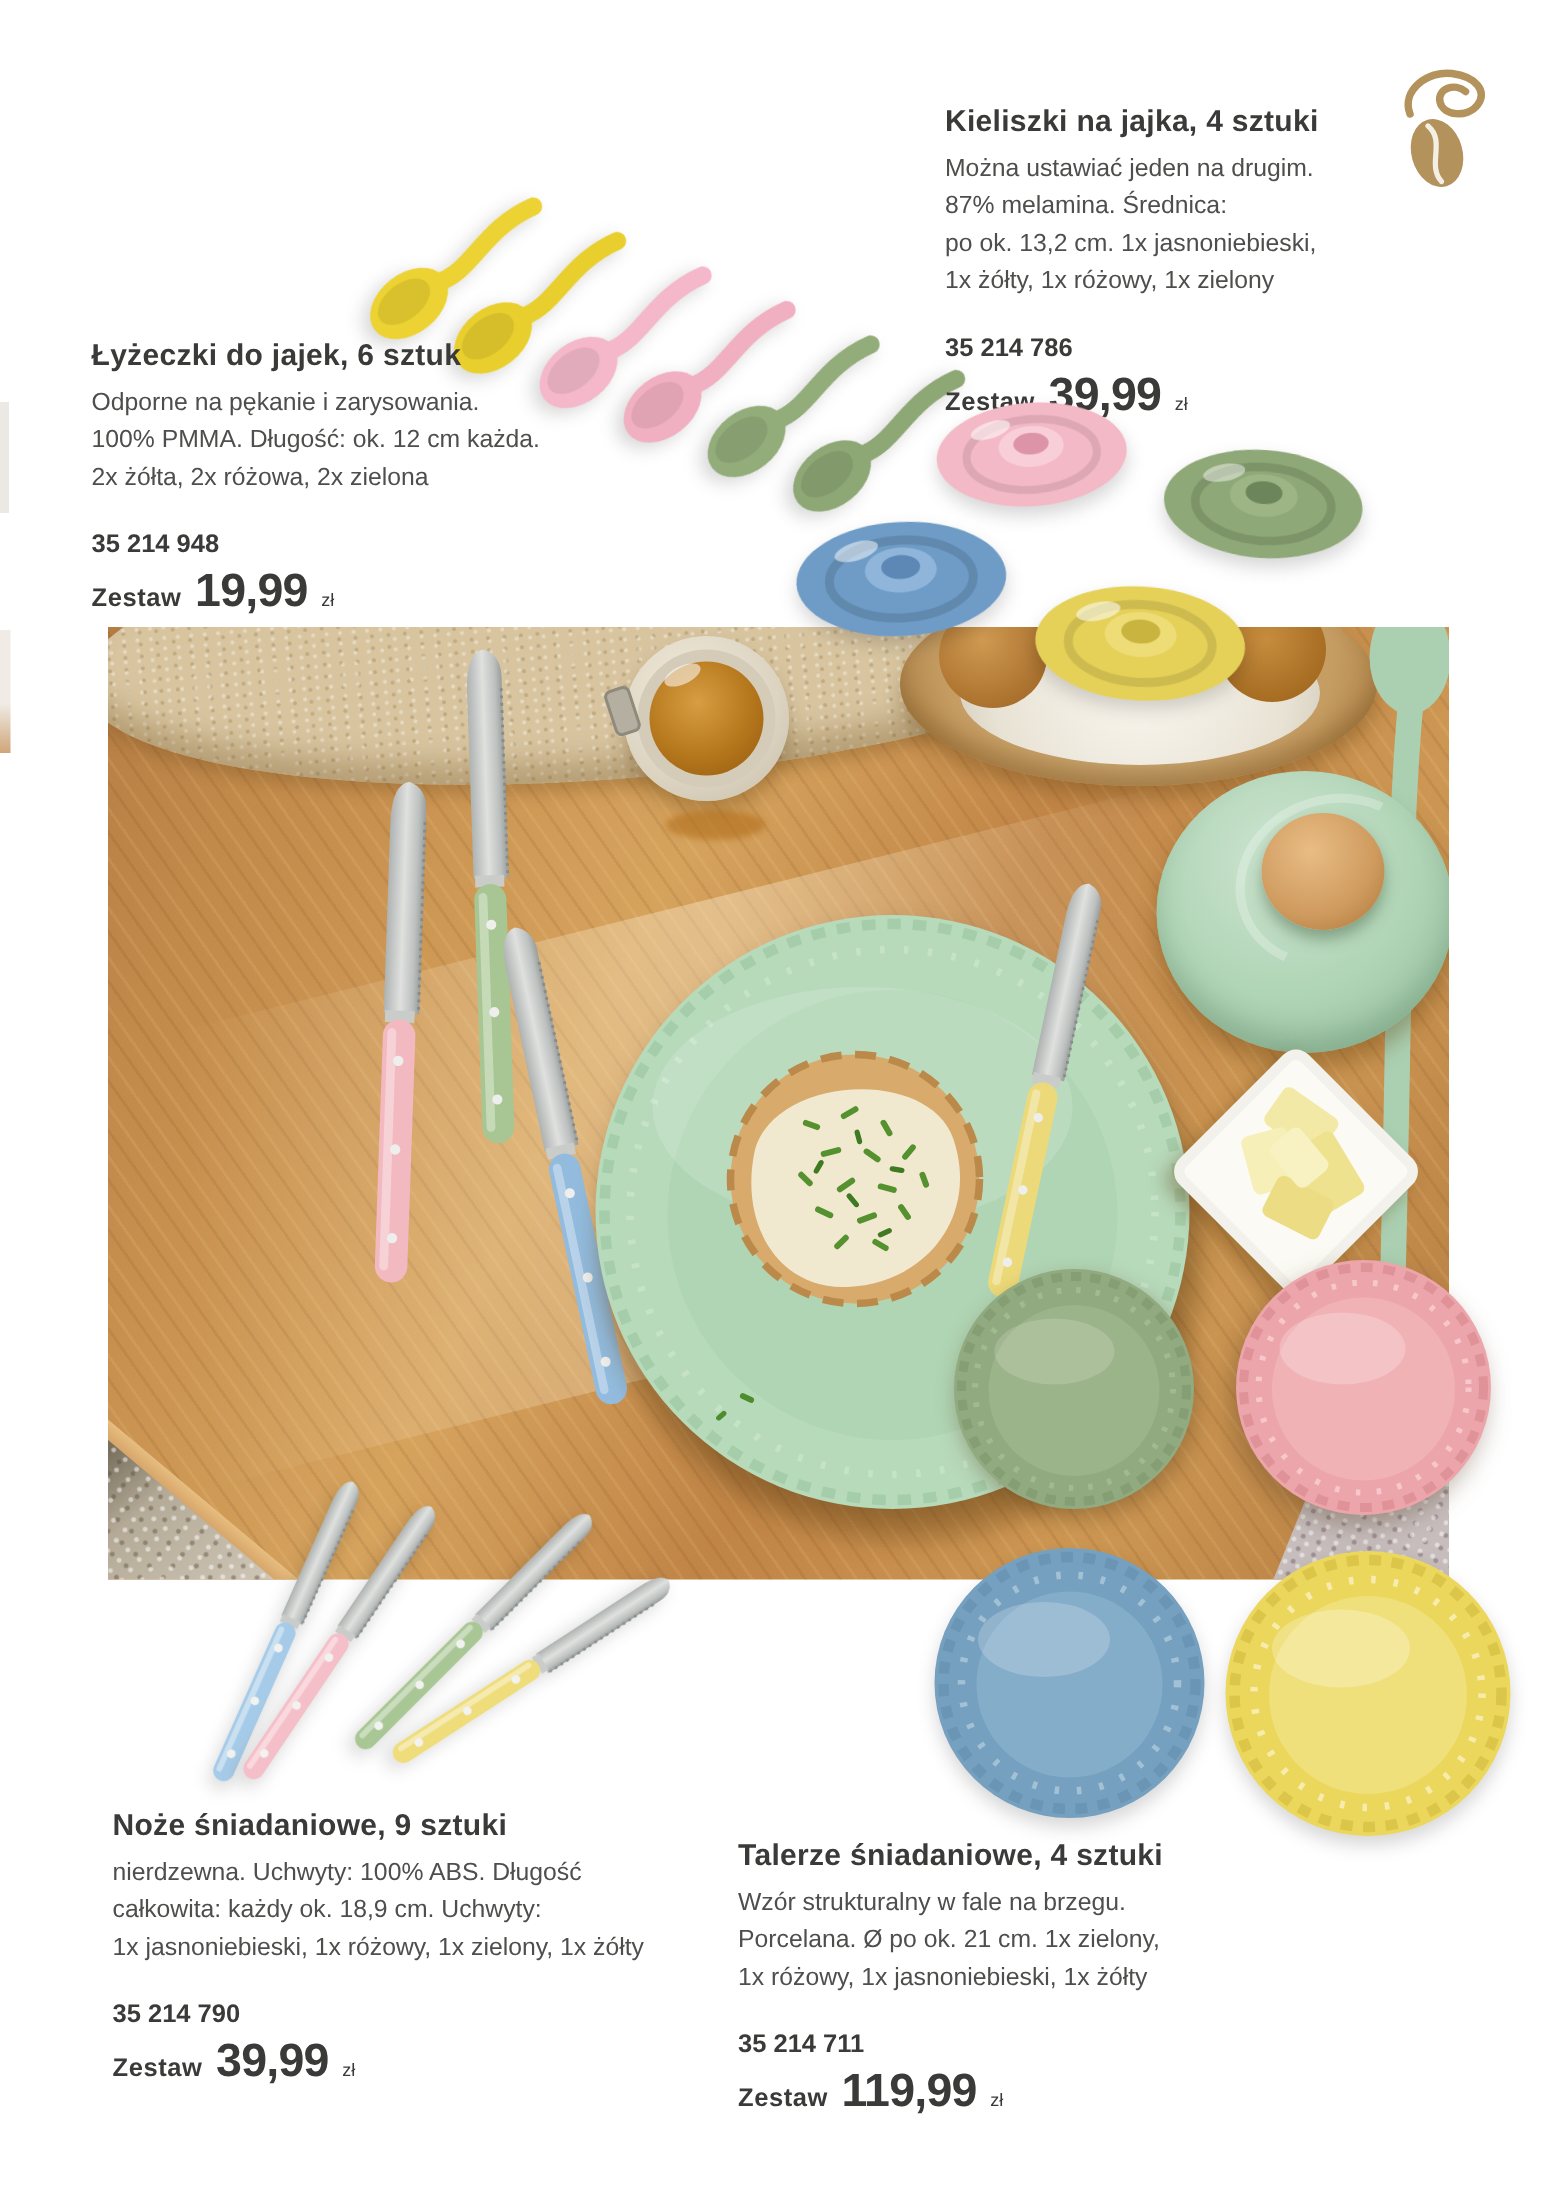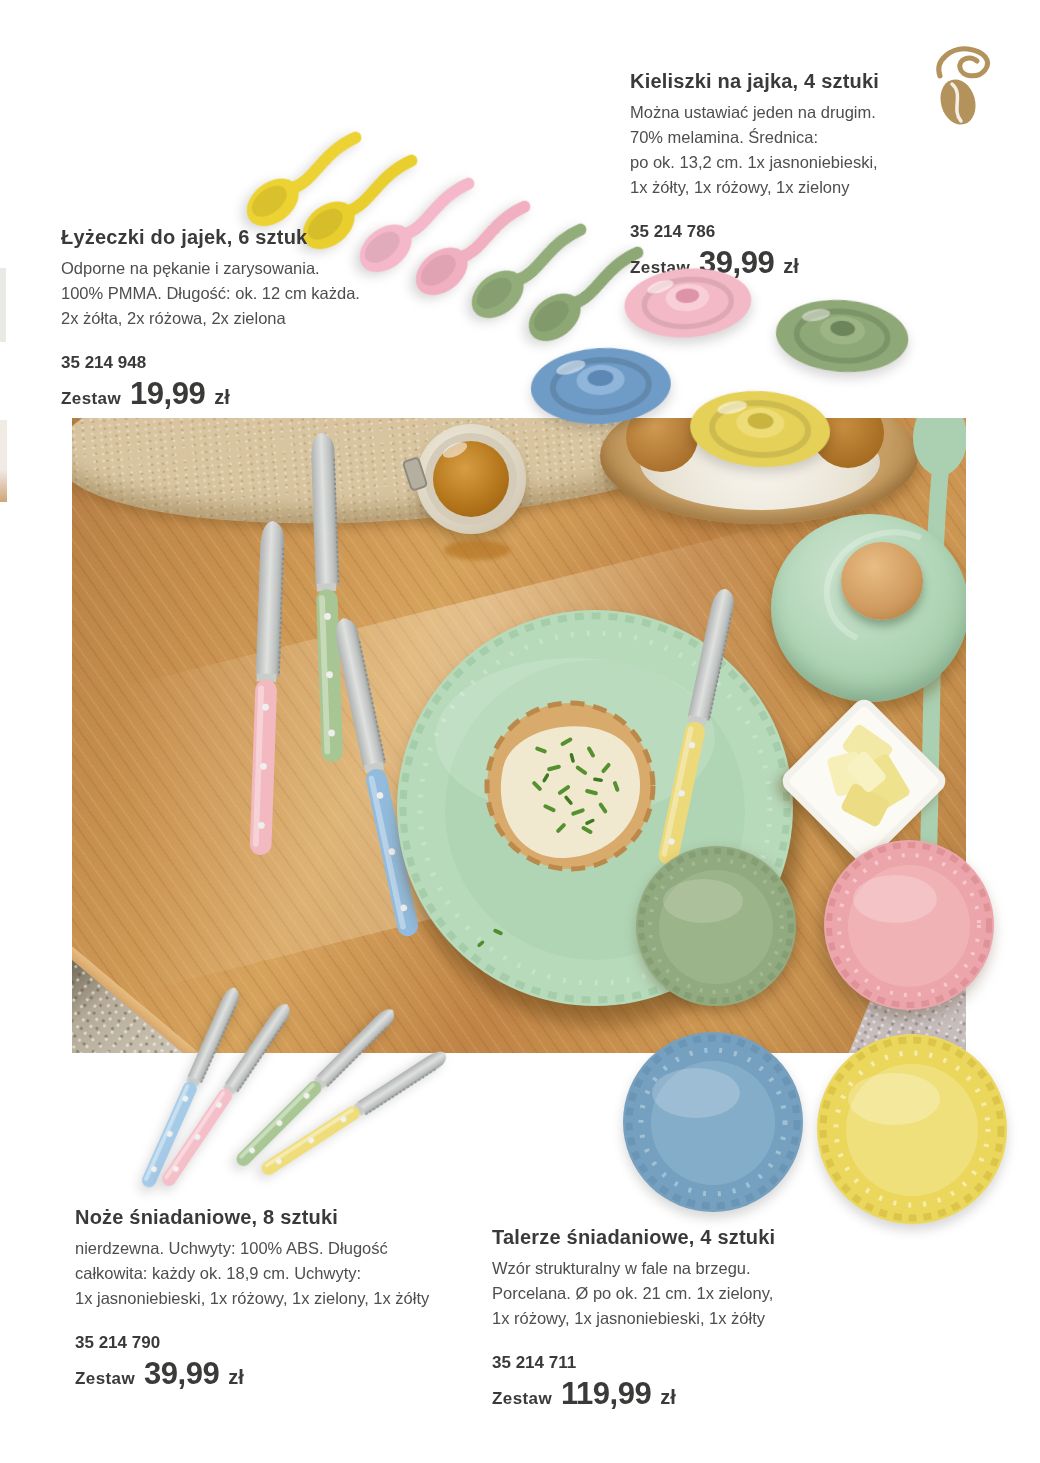--- a/index.html
+++ b/index.html
@@ -7,21 +7,21 @@
        font-family:"Liberation Sans",sans-serif;color:#3c3c3b;}
   .abs{position:absolute;}
 
   
   .pinfo h3{margin:0 0 7px 0;font-size:20px;font-weight:bold;color:#3a3a39;letter-spacing:.2px;}
   .pinfo p{margin:0;font-size:16.5px;line-height:25px;color:#4e4e4d;}
   .pinfo .sku{font-size:17px;font-weight:bold;color:#3a3a39;line-height:25px;margin-top:19px;}
   .price{margin-top:1px;display:flex;align-items:baseline;gap:9px;color:#3a3a39;}
   .price .lab{font-size:17px;font-weight:bold;letter-spacing:.4px;}
   .price .amt{font-size:31px;font-weight:bold;letter-spacing:-.5px;}
-  .price .cur{font-size:20px;font-weight:bold;}
+  .price .cur{font-size:12px;font-weight:normal;}
 
   
   .photo{left:72px;top:418px;width:894px;height:635px;overflow:hidden;
     background:
       repeating-linear-gradient(55deg, rgba(98,58,20,.10) 0 2px, rgba(0,0,0,0) 2px 9px,
         rgba(255,226,170,.10) 9px 11px, rgba(0,0,0,0) 11px 19px),
       linear-gradient(115deg,#b67e43 0%,#c78f4e 18%,#d6a35d 38%,#c08446 58%,#cd9753 78%,#b47c41 100%);}
   .streak{left:-60px;top:170px;width:1050px;height:300px;
     background:linear-gradient(100deg,rgba(255,242,214,0) 12%,rgba(255,245,220,.38) 46%,rgba(255,242,214,0) 74%);
     transform:rotate(-14deg);}
@@ -161,21 +161,21 @@
   <div class="price">
     <span class="lab">Zestaw</span>
     <span class="amt">19,99</span>
     <span class="cur">zł</span>
   </div>
 </div>
 
 <div class="abs pinfo" style="left:630px;top:70px;width:370px">
   <h3>Kieliszki na jajka, 4 sztuki</h3>
   <p>Można ustawiać jeden na drugim.</p>
-  <p>70% melamina. Średnica:</p>
+  <p>87% melamina. Średnica:</p>
   <p>po ok. 13,2 cm. 1x jasnoniebieski,</p>
   <p>1x żółty, 1x różowy, 1x zielony</p>
   <div class="sku">35 214 786</div>
   <div class="price">
     <span class="lab">Zestaw</span>
     <span class="amt">39,99</span>
     <span class="cur">zł</span>
   </div>
 </div>
 
@@ -427,21 +427,21 @@
 </svg>
 <svg class="abs cut" style="left:814px;top:1031px;z-index:3" width="196" height="196" viewBox="0 0 196 196">
   <circle cx="98" cy="98" r="95" fill="#ecd75d"></circle>
   <circle cx="98" cy="98" r="89" fill="none" stroke="#dcc64a" stroke-width="7" stroke-dasharray="8 7"></circle>
   <circle cx="98" cy="98" r="76" fill="none" stroke="#f7ecad" stroke-width="5" stroke-dasharray="3 12"></circle>
   <circle cx="98" cy="99" r="66" fill="#f0e07c"></circle>
   <ellipse cx="80" cy="68" rx="46" ry="26" fill="rgba(255,255,255,.25)"></ellipse>
 </svg>
 
 <div class="abs pinfo" style="left:75px;top:1206px;width:430px;z-index:4">
-  <h3>Noże śniadaniowe, 8 sztuki</h3>
+  <h3>Noże śniadaniowe, 9 sztuki</h3>
   <p>nierdzewna. Uchwyty: 100% ABS. Długość</p>
   <p>całkowita: każdy ok. 18,9 cm. Uchwyty:</p>
   <p>1x jasnoniebieski, 1x różowy, 1x zielony, 1x żółty</p>
   <div class="sku">35 214 790</div>
   <div class="price">
     <span class="lab">Zestaw</span>
     <span class="amt">39,99</span>
     <span class="cur">zł</span>
   </div>
 </div>

